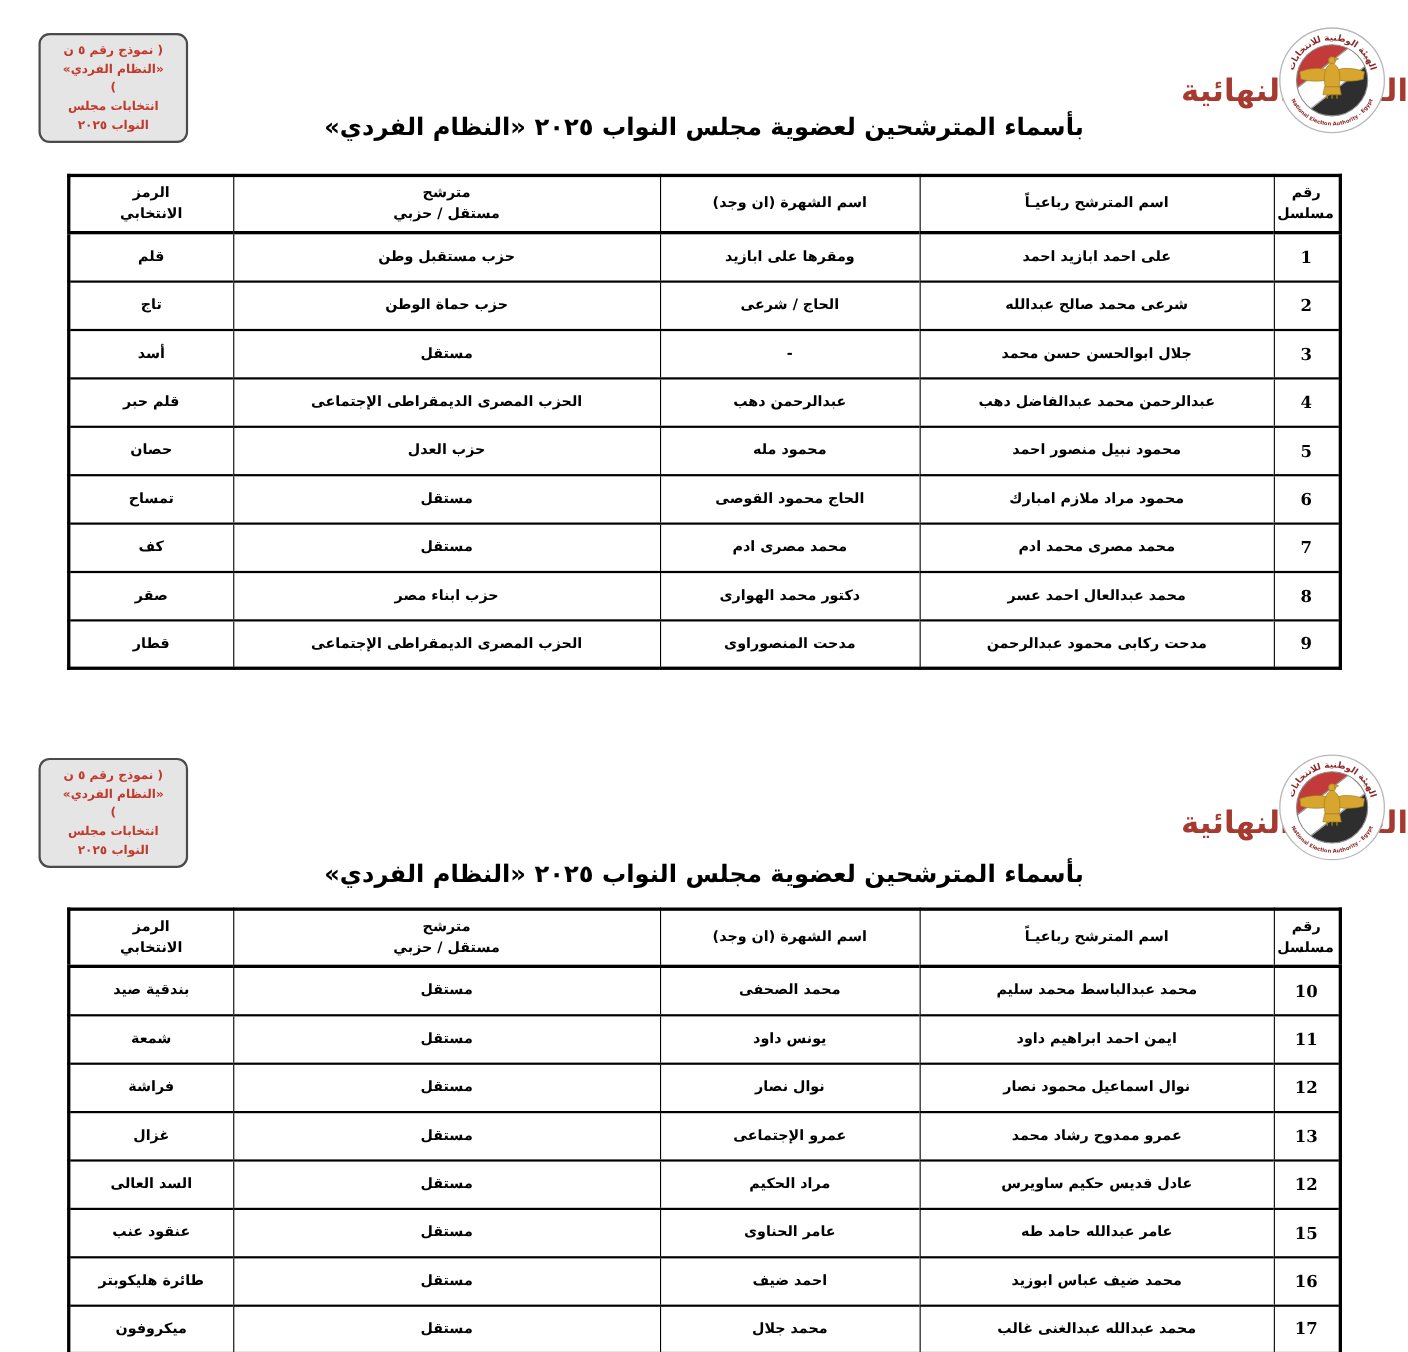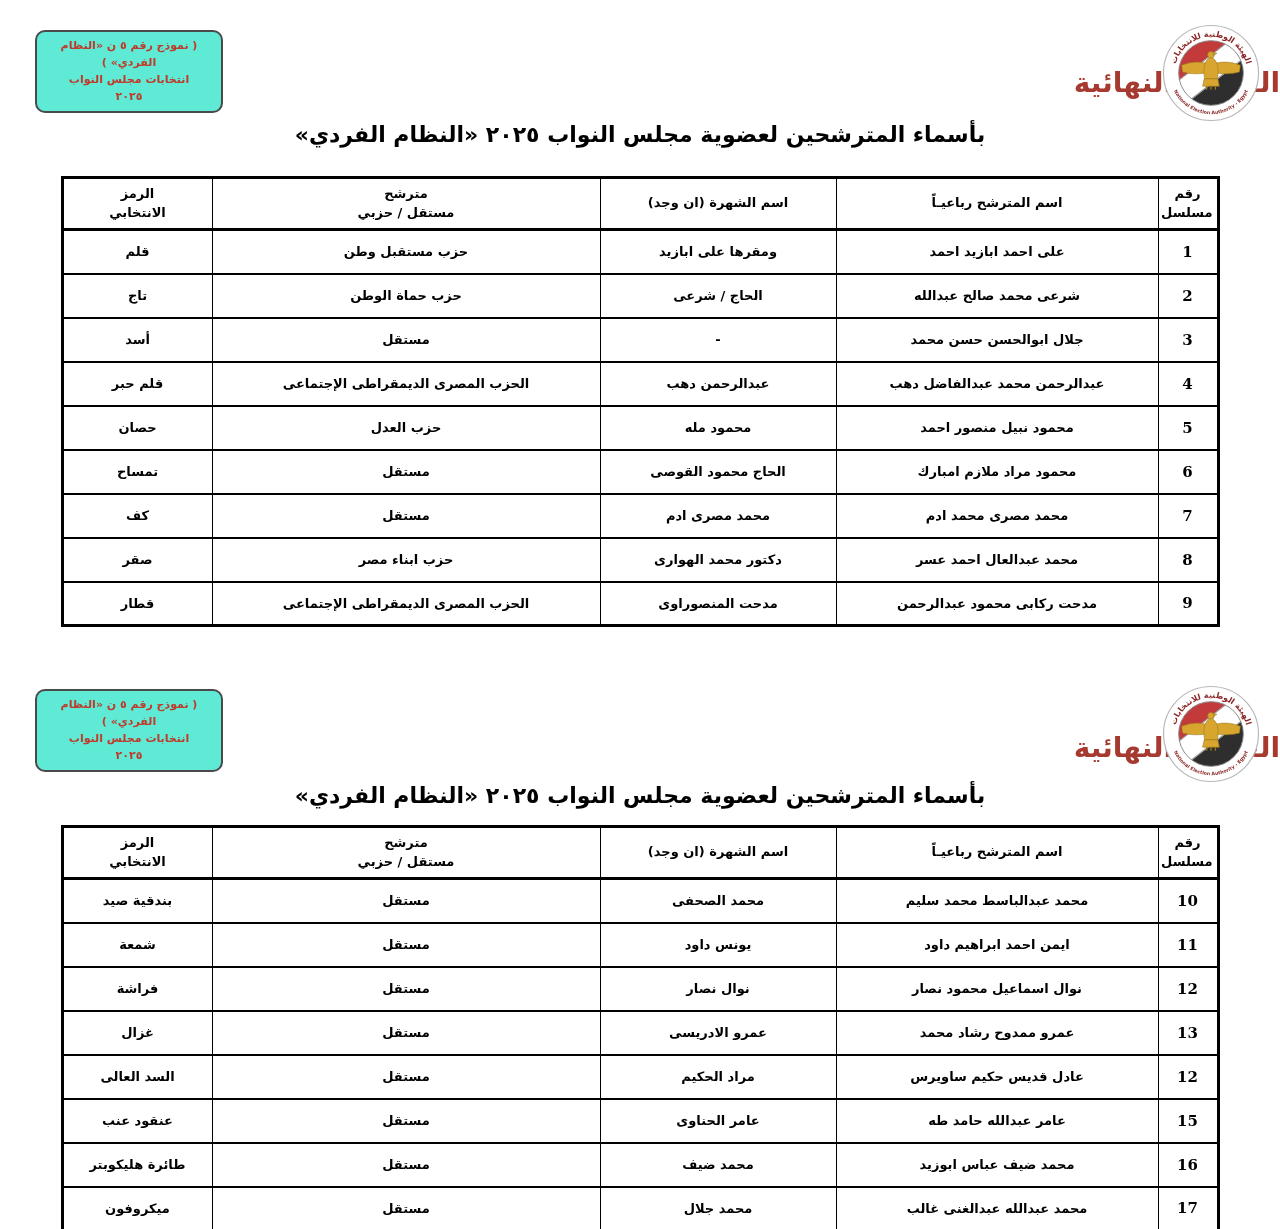--- a/index.html
+++ b/index.html
@@ -12,41 +12,41 @@
   body{
     width:1280px;height:1229px;background:#fff;position:relative;
     font-family:"DejaVu Sans", sans-serif;direction:rtl;color:var(--ink);
     overflow:hidden;
   }
   .page-section{position:relative;}
   #sec1{height:681px;}
   #sec2{height:548px;}
 
   .stamp{
-    position:absolute;left:35px;width:188px;
+    position:absolute;left:35px;width:136px;
     border:2px solid #4a4a4a;border-radius:10px;
     padding:5px 19px 6px;text-align:center;
     color:var(--stamp-red);font-weight:bold;font-size:11px;line-height:1.55;
-    background:#5eead4;
+    background:#e5e5e5;
   }
   #sec1 .stamp{top:30px;}
   #sec2 .stamp{top:8px;}
 
   .logo{position:absolute;right:20px;width:98px;height:98px;}
   #sec1 .logo{top:24px;}
   #sec2 .logo{top:4px;}
 
   .main-title{
     margin:0;color:var(--red);
     font-size:28px;font-weight:bold;line-height:34px;
   }
   #sec1 .main-title{padding-top:66px;}
   #sec2 .main-title{padding-top:50px;}
   .subtitle{
-    margin:20px 0 0;text-align:center;
+    margin:2px 0 0;text-align:center;
     font-size:22px;font-weight:bold;line-height:30px;
   }
   #sec2 .subtitle{margin-top:16px;}
   .district-line{
     margin:14px 0 0;text-align:center;
     font-size:17px;font-weight:bold;line-height:22px;
   }
 
   table.candidates{
     width:1156px;margin:26px auto 0;
@@ -306,21 +306,21 @@
           <td class="serial-cell">12</td>
           <td>نوال اسماعيل محمود نصار</td>
           <td>نوال نصار</td>
           <td>مستقل</td>
           <td>فراشة</td>
         </tr>
 
         <tr>
           <td class="serial-cell">13</td>
           <td>عمرو ممدوح رشاد محمد</td>
-          <td>عمرو الادريسى</td>
+          <td>عمرو الإجتماعى</td>
           <td>مستقل</td>
           <td>غزال</td>
         </tr>
 
         <tr>
           <td class="serial-cell">12</td>
           <td>عادل قديس حكيم ساويرس</td>
           <td>مراد الحكيم</td>
           <td>مستقل</td>
           <td>السد العالى</td>
@@ -330,21 +330,21 @@
           <td class="serial-cell">15</td>
           <td>عامر عبدالله حامد طه</td>
           <td>عامر الحناوى</td>
           <td>مستقل</td>
           <td>عنقود عنب</td>
         </tr>
 
         <tr>
           <td class="serial-cell">16</td>
           <td>محمد ضيف عباس ابوزيد</td>
-          <td>محمد ضيف</td>
+          <td>احمد ضيف</td>
           <td>مستقل</td>
           <td>طائرة هليكوبتر</td>
         </tr>
 
         <tr>
           <td class="serial-cell">17</td>
           <td>محمد عبدالله عبدالغنى غالب</td>
           <td>محمد جلال</td>
           <td>مستقل</td>
           <td>ميكروفون</td>

